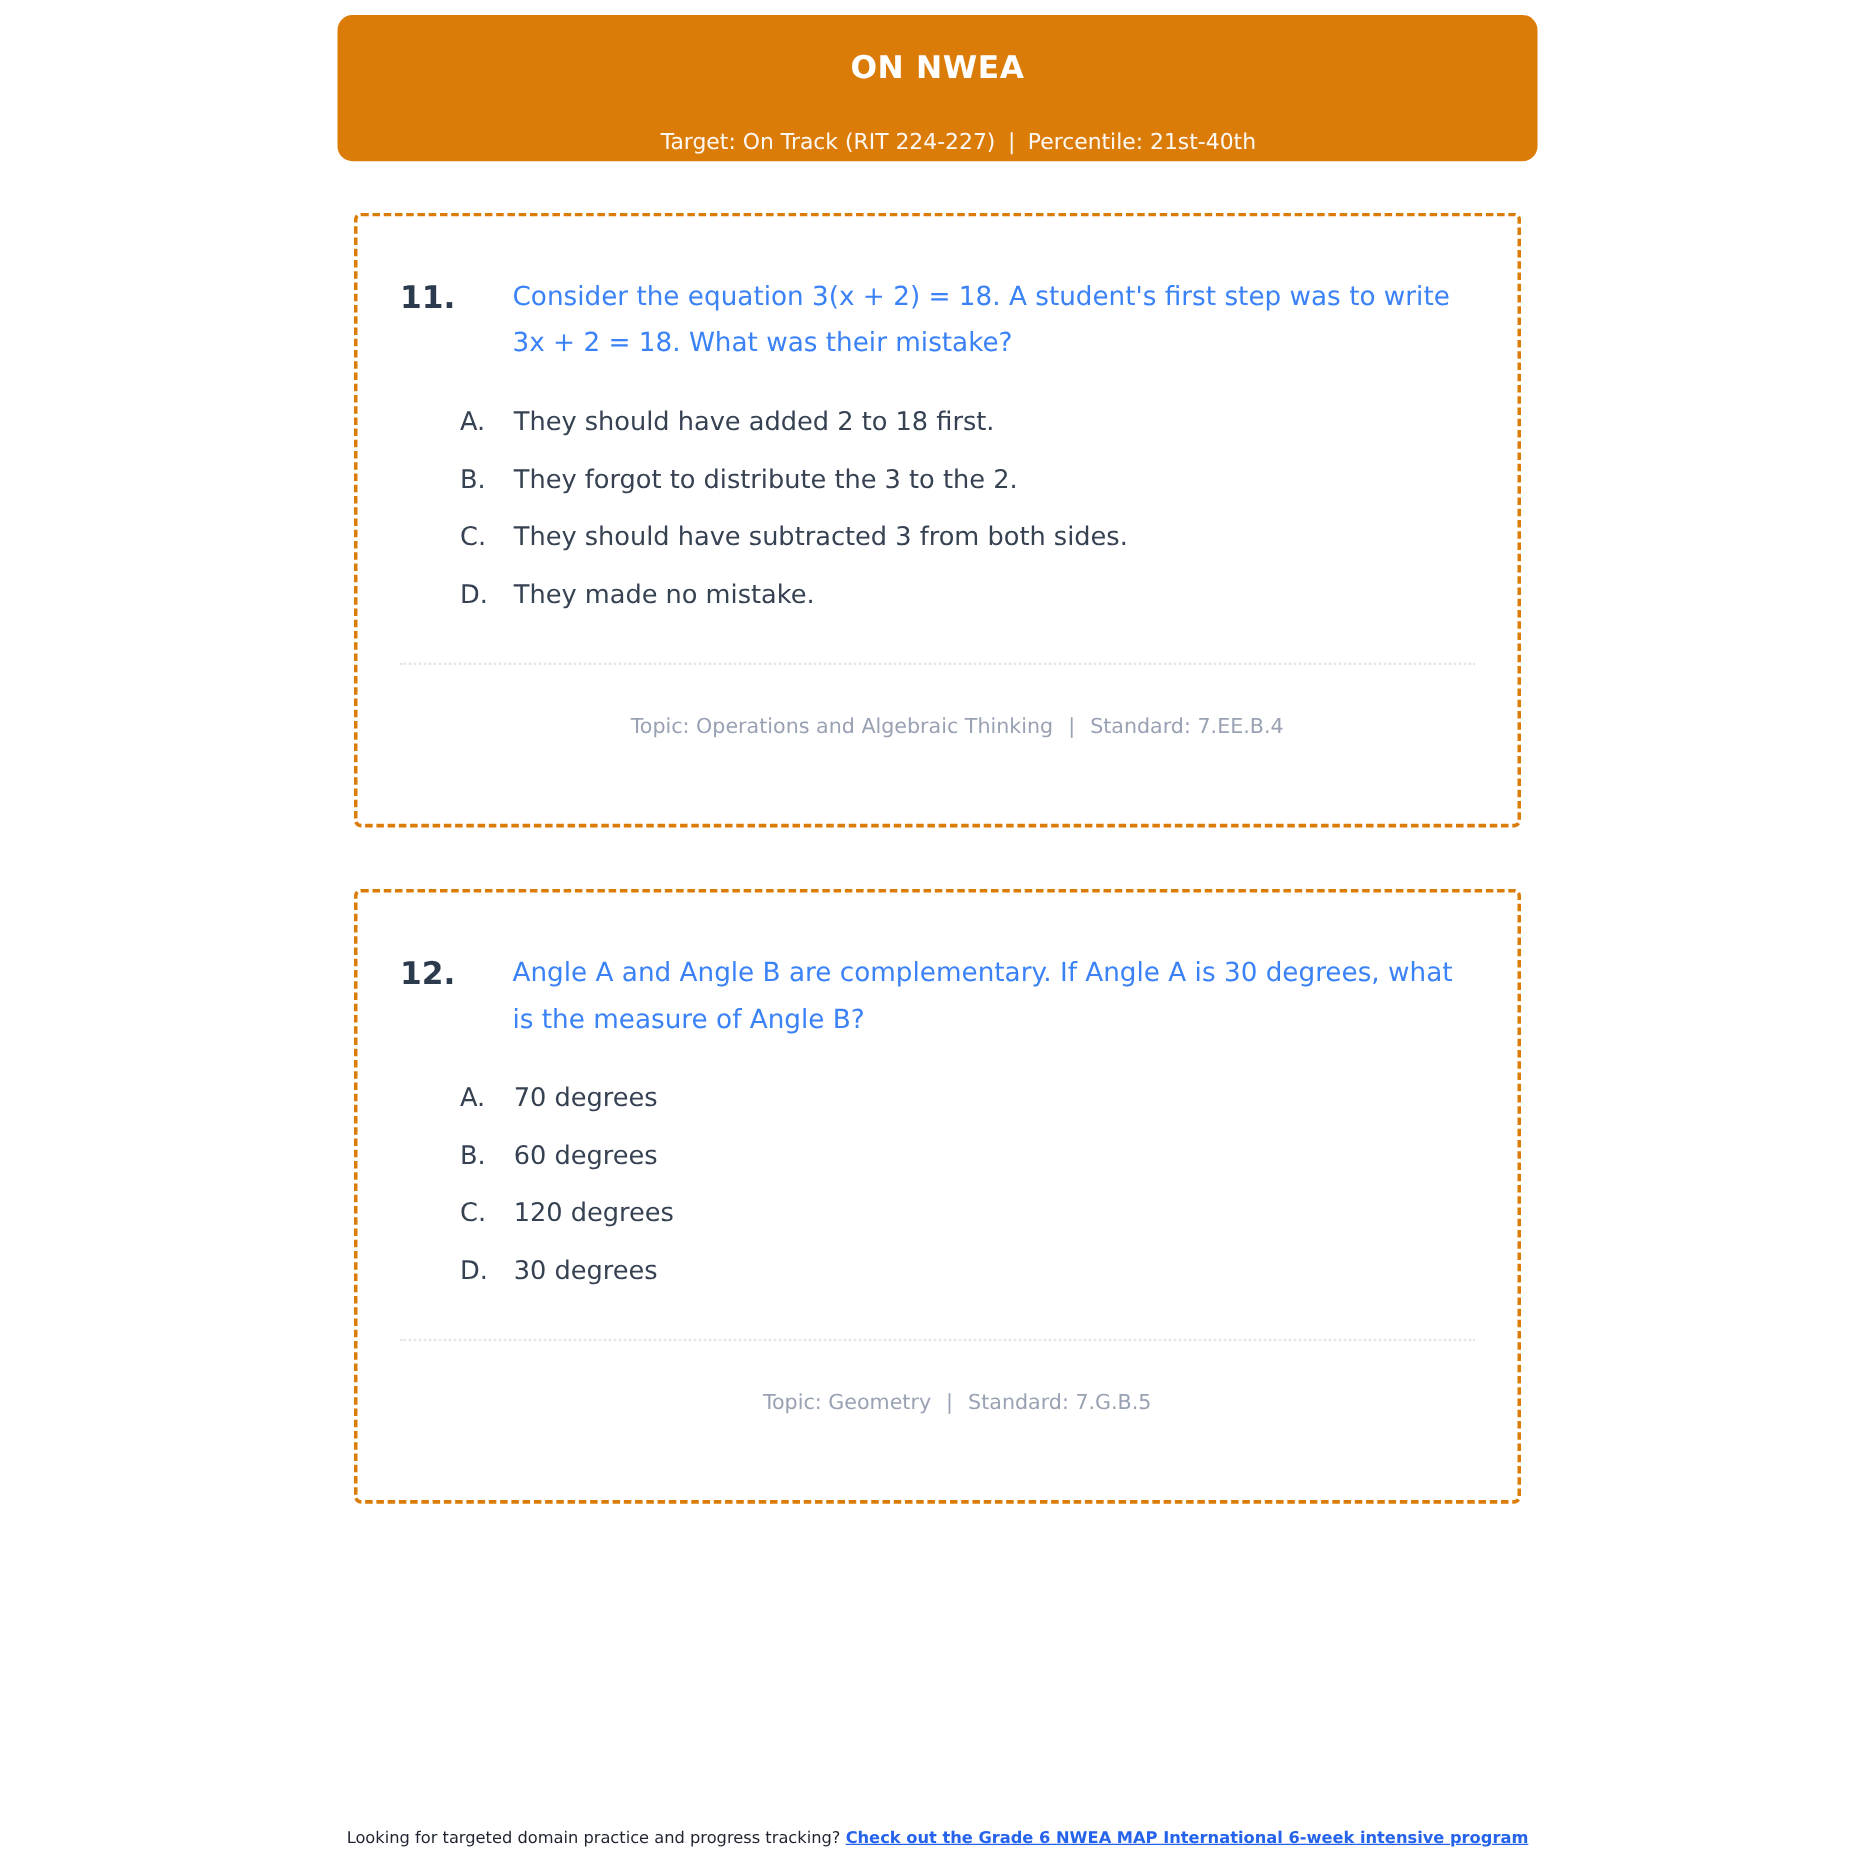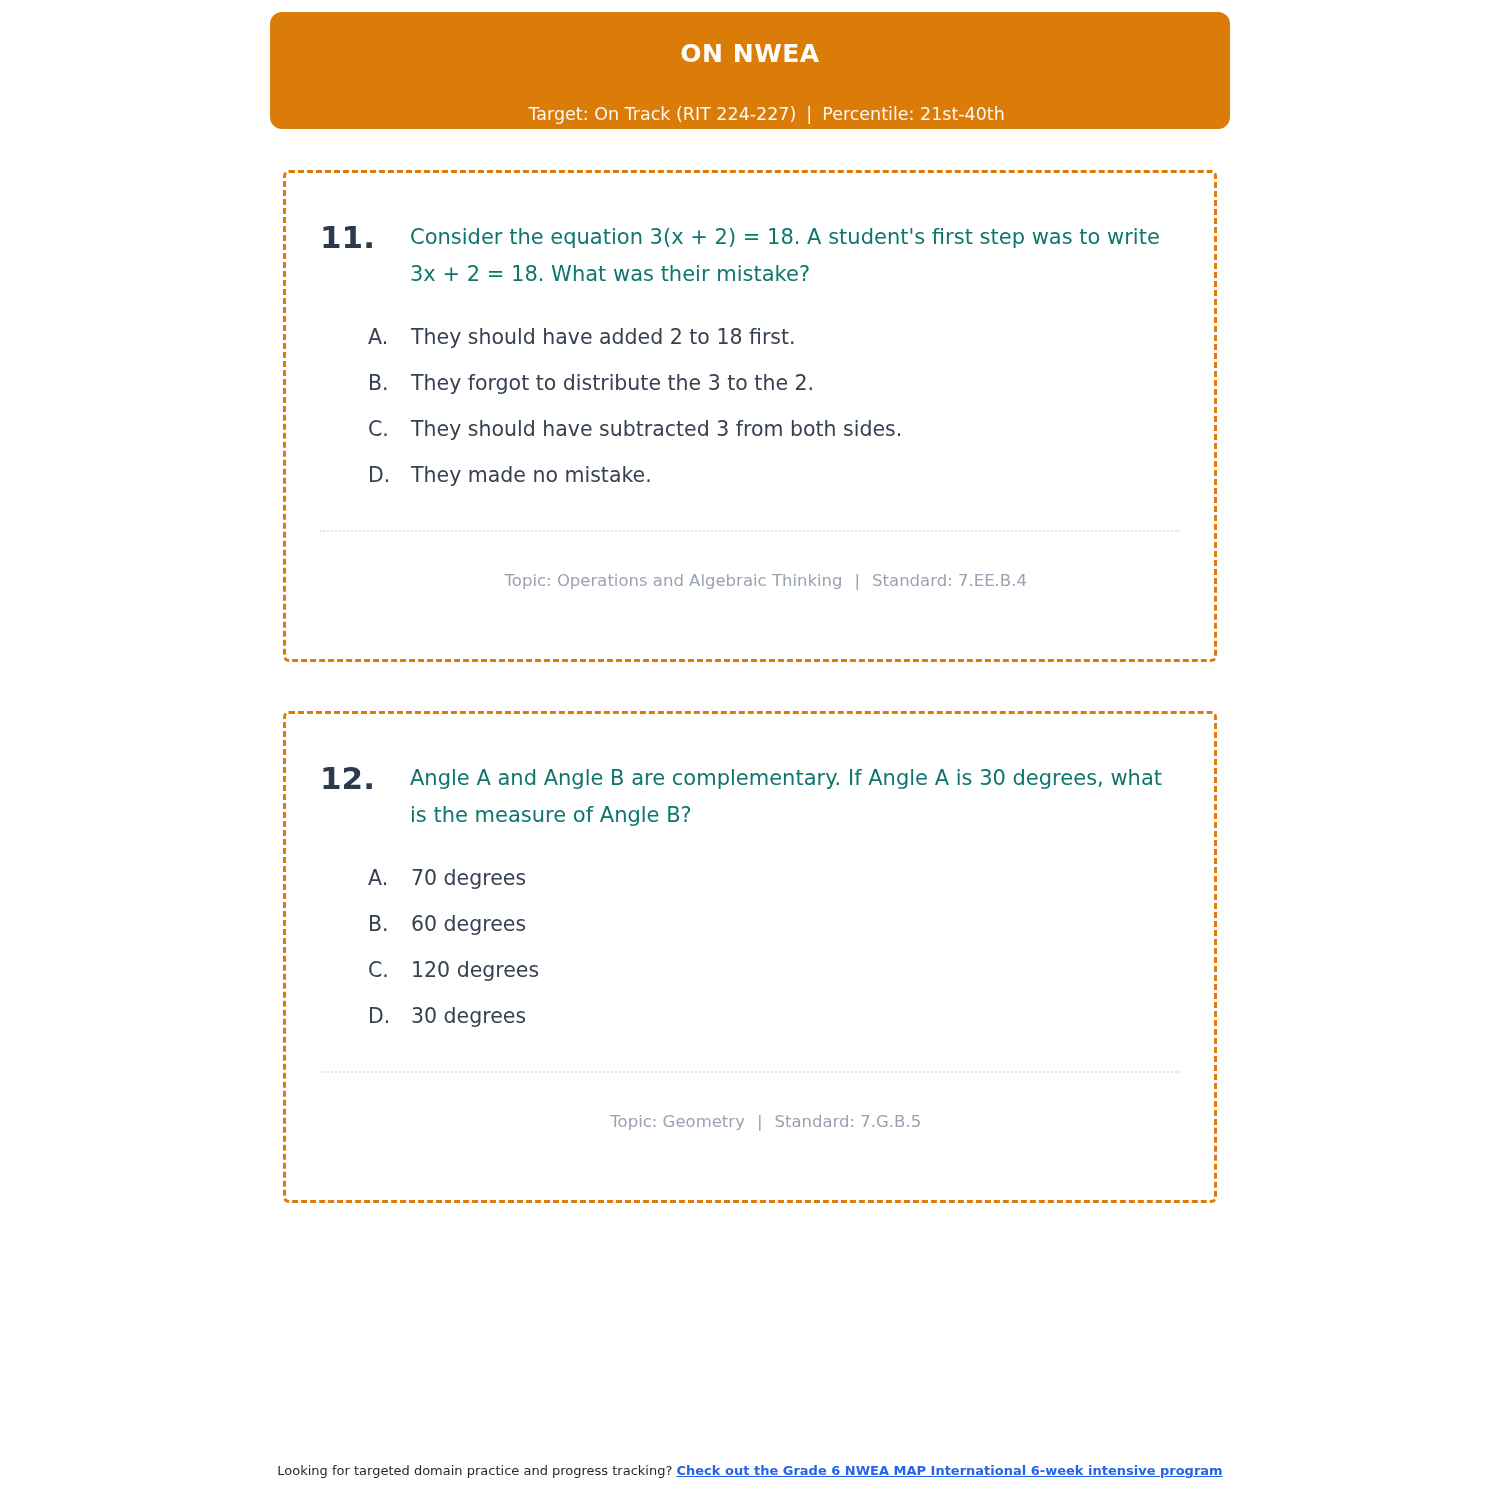--- a/index.html
+++ b/index.html
@@ -44,28 +44,28 @@
     background: #ffffff;
   }
   .card + .card { margin-top: 49px; }
   .q-row {
     display: flex;
     align-items: flex-start;
   }
   .q-number {
     width: 90px;
     flex: 0 0 90px;
-    font-size: 31px;
+    font-size: 25px;
     font-weight: bold;
     color: #2C3A4E;
     line-height: 37px;
   }
   .q-text {
     font-size: 21px;
-    color: #0f766e;
+    color: #3b82f6;
     line-height: 37px;
     max-width: 790px;
   }
   .options {
     margin-top: 32px;
     margin-left: 48px;
   }
   .option {
     display: flex;
     align-items: flex-start;

